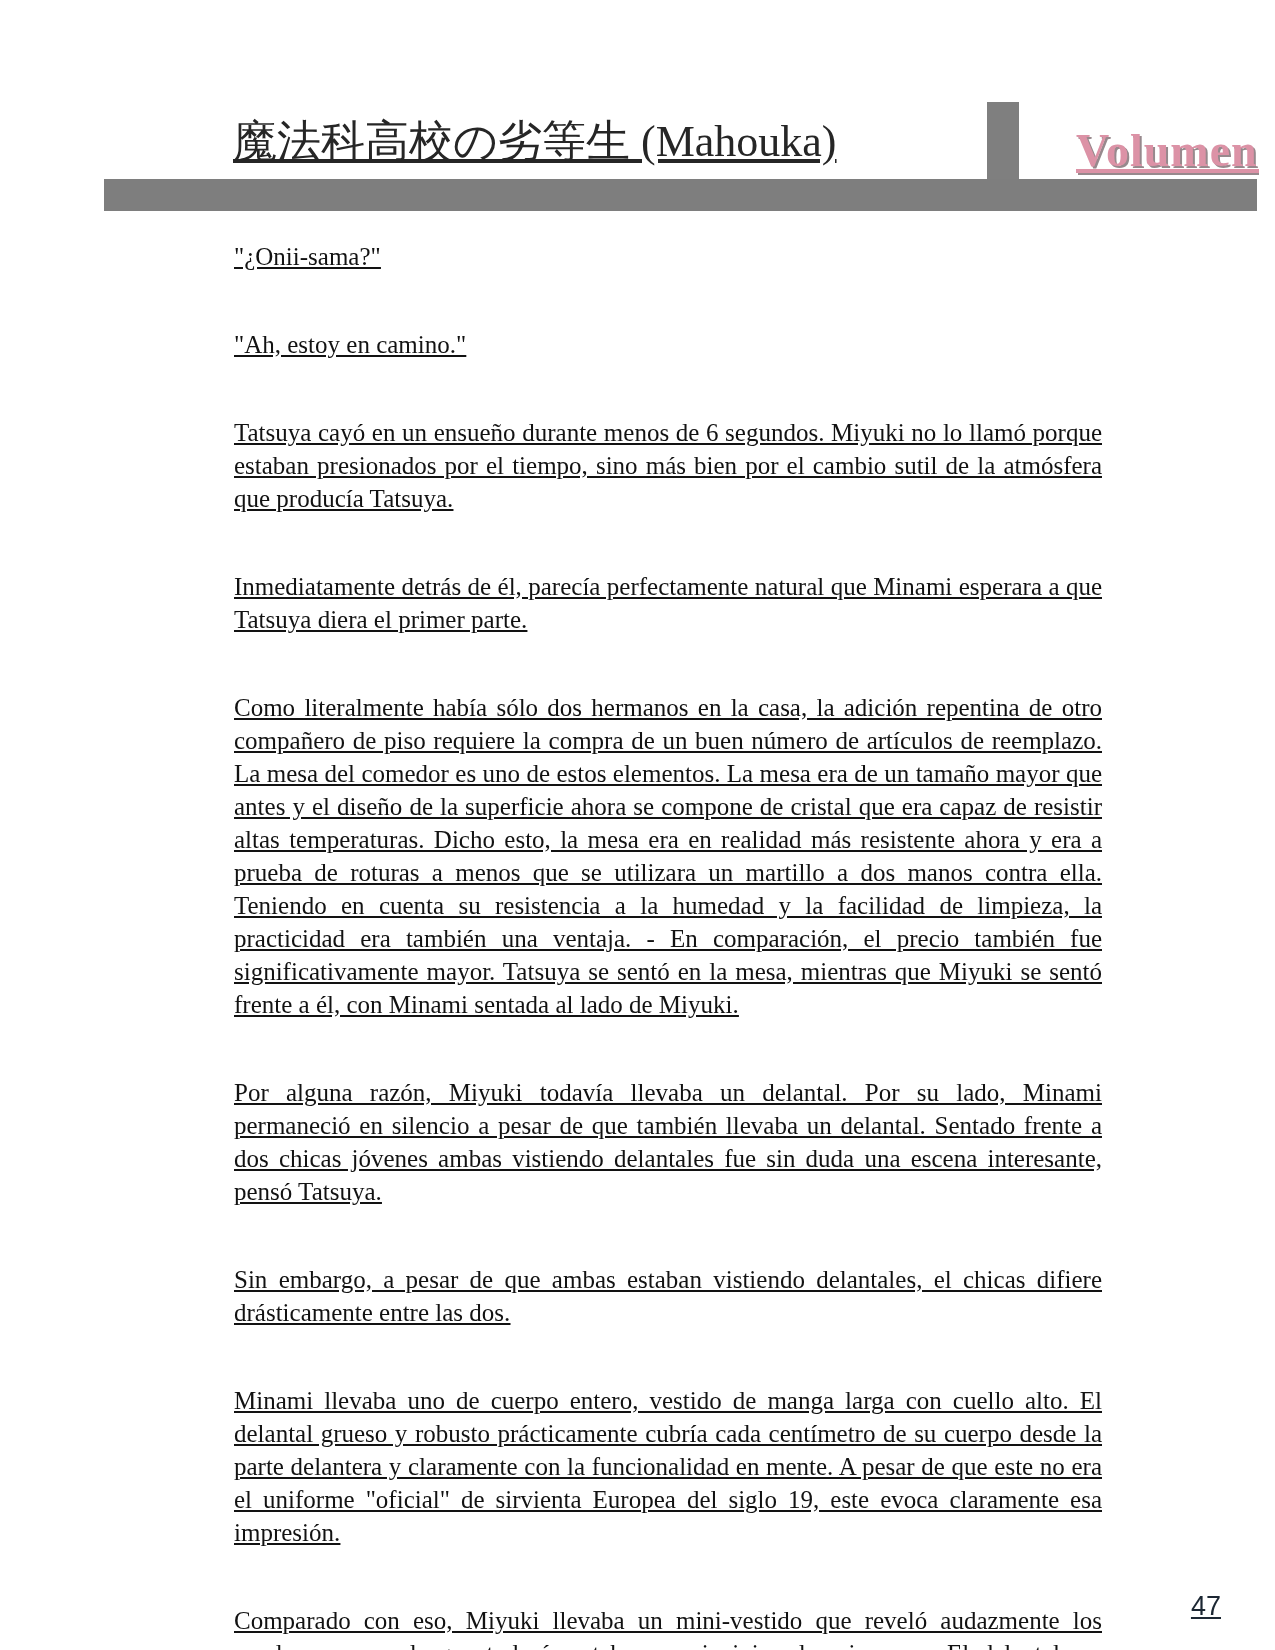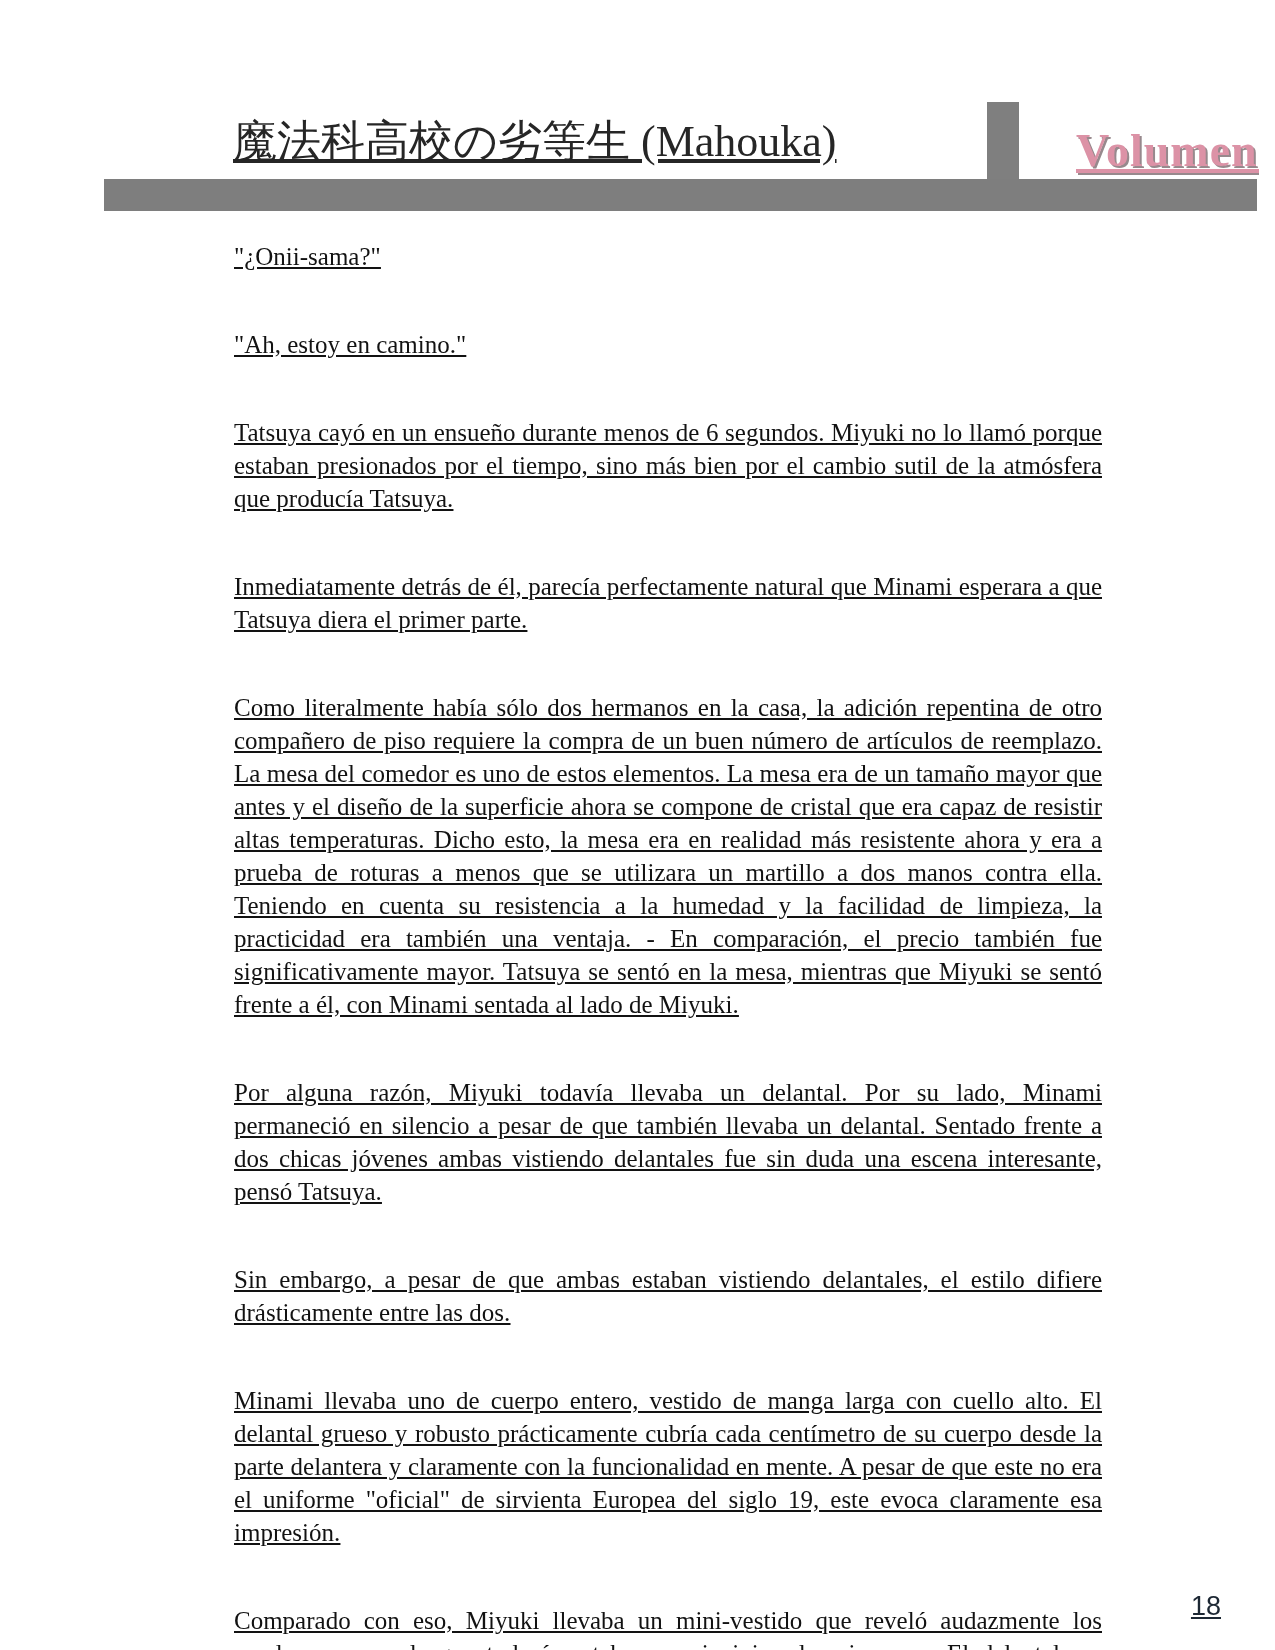--- a/index.html
+++ b/index.html
@@ -90,22 +90,22 @@
     <div class="header-rule"></div>
   </header>
 
   <main class="body-text">
     <p>"¿Onii-sama?"</p>
     <p>"Ah, estoy en camino."</p>
     <p>Tatsuya cayó en un ensueño durante menos de 6 segundos. Miyuki no lo llamó porque estaban presionados por el tiempo, sino más bien por el cambio sutil de la atmósfera que producía Tatsuya.</p>
     <p>Inmediatamente detrás de él, parecía perfectamente natural que Minami esperara a que Tatsuya diera el primer parte.</p>
     <p>Como literalmente había sólo dos hermanos en la casa, la adición repentina de otro compañero de piso requiere la compra de un buen número de artículos de reemplazo. La mesa del comedor es uno de estos elementos. La mesa era de un tamaño mayor que antes y el diseño de la superficie ahora se compone de cristal que era capaz de resistir altas temperaturas. Dicho esto, la mesa era en realidad más resistente ahora y era a prueba de roturas a menos que se utilizara un martillo a dos manos contra ella. Teniendo en cuenta su resistencia a la humedad y la facilidad de limpieza, la practicidad era también una ventaja. - En comparación, el precio también fue significativamente mayor. Tatsuya se sentó en la mesa, mientras que Miyuki se sentó frente a él, con Minami sentada al lado de Miyuki.</p>
     <p>Por alguna razón, Miyuki todavía llevaba un delantal. Por su lado, Minami permaneció en silencio a pesar de que también llevaba un delantal. Sentado frente a dos chicas jóvenes ambas vistiendo delantales fue sin duda una escena interesante, pensó Tatsuya.</p>
-    <p>Sin embargo, a pesar de que ambas estaban vistiendo delantales, el estilo difiere drásticamente entre las dos.</p>
+    <p>Sin embargo, a pesar de que ambas estaban vistiendo delantales, el chicas difiere drásticamente entre las dos.</p>
     <p>Minami llevaba uno de cuerpo entero, vestido de manga larga con cuello alto. El delantal grueso y robusto prácticamente cubría cada centímetro de su cuerpo desde la parte delantera y claramente con la funcionalidad en mente. A pesar de que este no era el uniforme "oficial" de sirvienta Europea del siglo 19, este evoca claramente esa impresión.</p>
     <p>Comparado con eso, Miyuki llevaba un mini-vestido que reveló audazmente los muslos a pesar de que todavía estaban a principios de primavera. El delantal era también el tipo con tirantes finos y dejaba las curvas desde el pecho hasta la clavícula completamente a la vista. Naturalmente, todo por debajo del borde del delantal que estaba 10 cm por encima de las rodillas también fue descubierto. Por la superficie de la mesa transparente de cristal, las profundidades de sus muslos podrían ser vistas a lo largo de sus rodillas que estaban una al lado de la otra.</p>
   </main>
 
   <footer>
-    <div class="page-number">18</div>
+    <div class="page-number">47</div>
   </footer>
 
 </div>
 
 </body></html>

